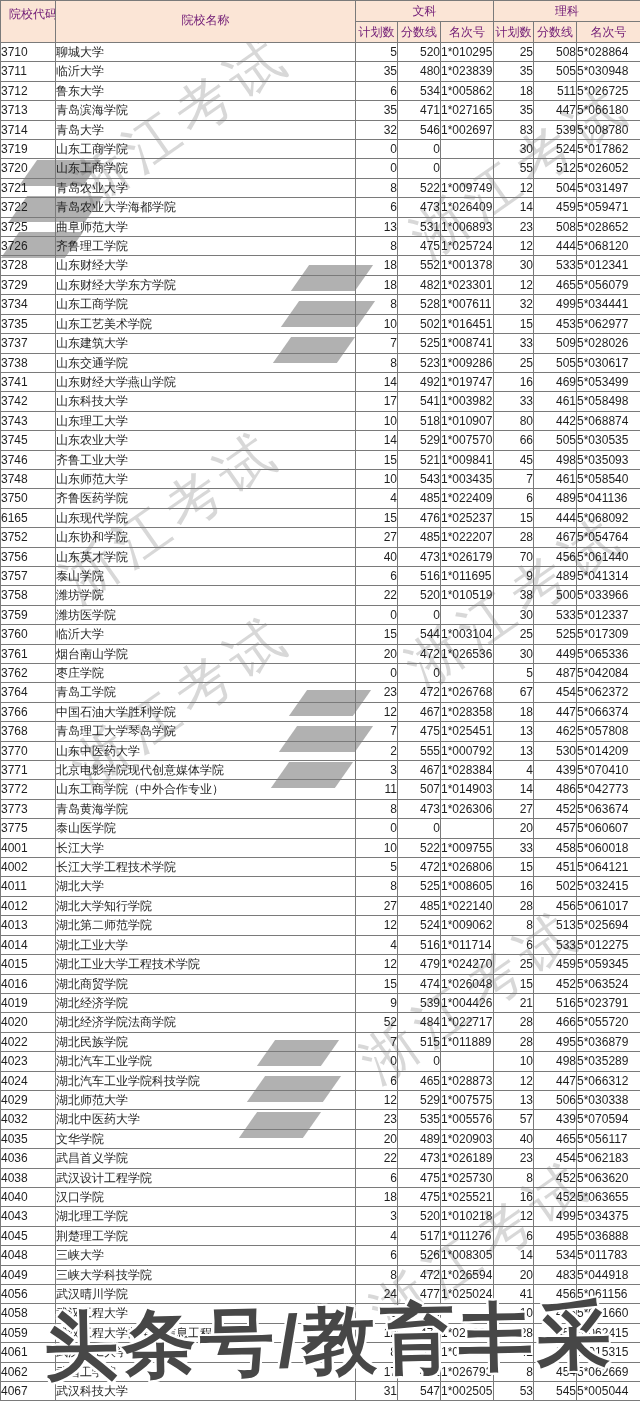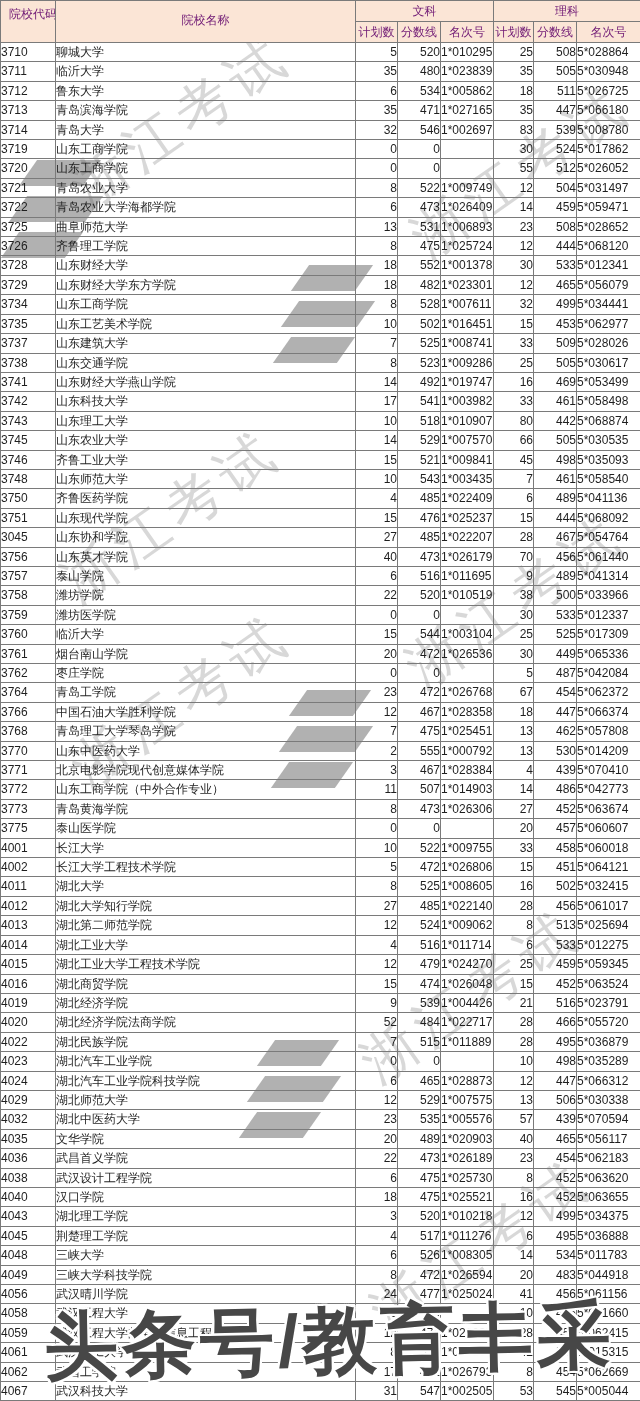--- a/index.html
+++ b/index.html
@@ -343,31 +343,31 @@
     <td class="c-code">3750</td>
     <td class="c-name">齐鲁医药学院</td>
     <td class="c-num">4</td>
     <td class="c-num">485</td>
     <td class="c-rank">1*022409</td>
     <td class="c-num">6</td>
     <td class="c-num">489</td>
     <td class="c-rank">5*041136</td>
   </tr>
         <tr>
-    <td class="c-code">3751</td>
+    <td class="c-code">6165</td>
     <td class="c-name">山东现代学院</td>
     <td class="c-num">15</td>
     <td class="c-num">476</td>
     <td class="c-rank">1*025237</td>
     <td class="c-num">15</td>
     <td class="c-num">444</td>
     <td class="c-rank">5*068092</td>
   </tr>
         <tr>
-    <td class="c-code">3045</td>
+    <td class="c-code">3752</td>
     <td class="c-name">山东协和学院</td>
     <td class="c-num">27</td>
     <td class="c-num">485</td>
     <td class="c-rank">1*022207</td>
     <td class="c-num">28</td>
     <td class="c-num">467</td>
     <td class="c-rank">5*054764</td>
   </tr>
         <tr>
     <td class="c-code">3756</td>

